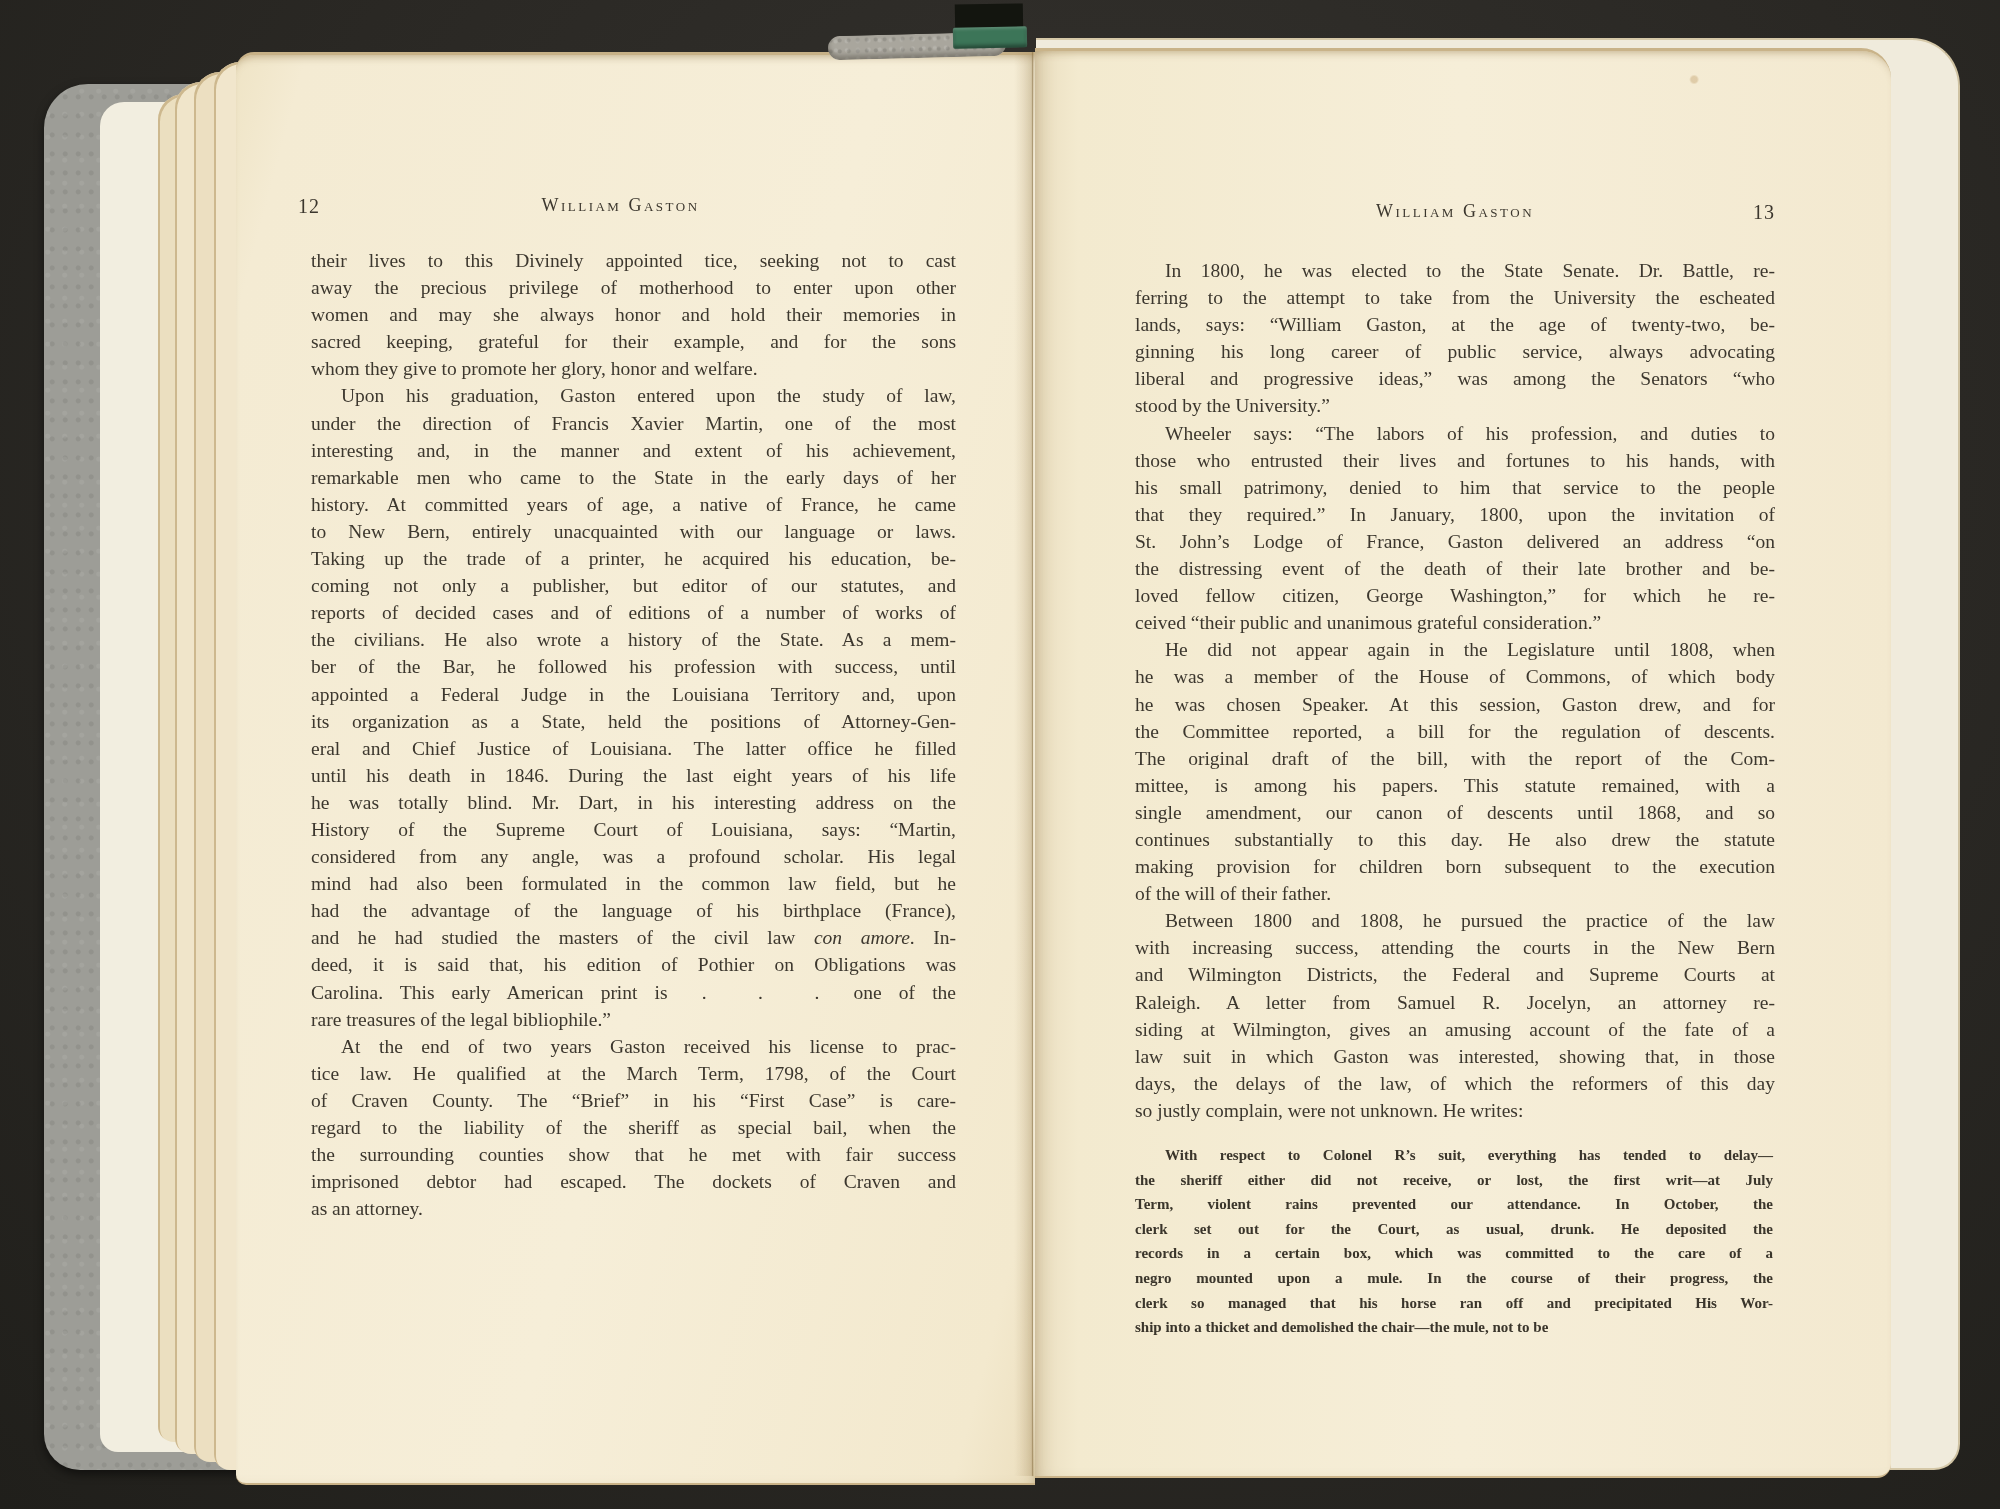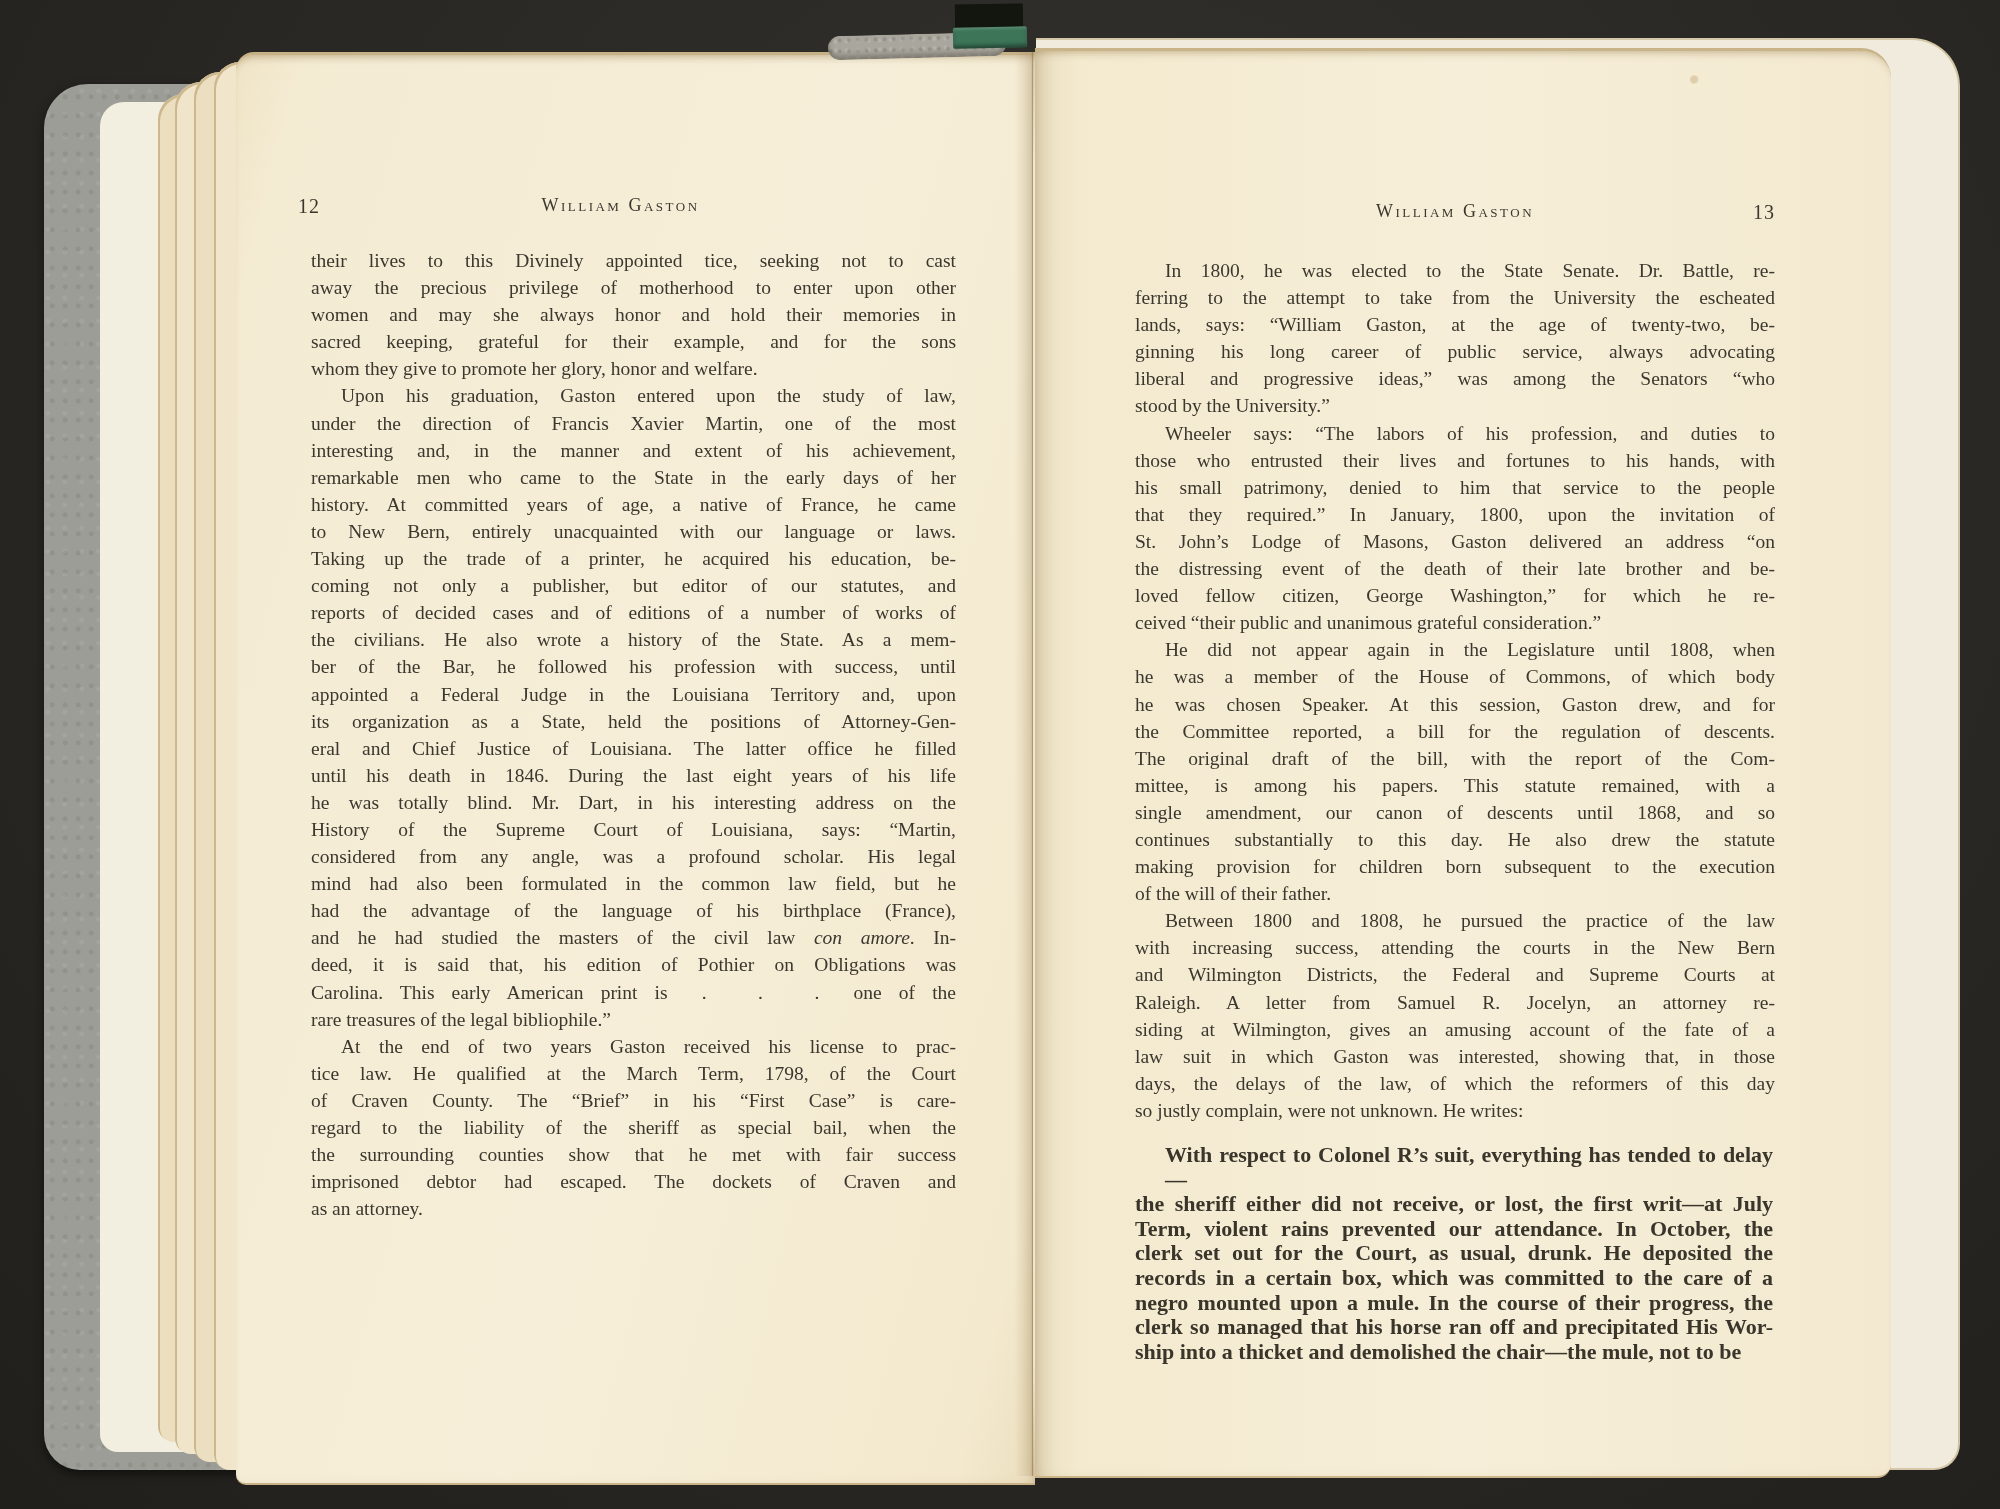--- a/index.html
+++ b/index.html
@@ -84,21 +84,21 @@
   .pagenum.pn-right{right:0;}
   .running-header{
     display:block;text-align:center;font-variant:small-caps;
     font-size:18px;letter-spacing:2.5px;color:#3c372e;
   }
   .text-block{position:absolute;font-size:19.5px;line-height:27.1px;}
   .page-left .text-block{left:75px;top:192px;width:645px;}
   .page-right .text-block{left:100px;top:206px;width:640px;}
   .quote-block{
     position:absolute;left:100px;top:1092px;width:638px;
-    font-size:22px;line-height:24.6px;font-weight:700;color:#3a352b;
+    font-size:15px;line-height:24.6px;font-weight:700;color:#3a352b;
   }
   .para{margin:0;}
   .tline{text-align:justify;text-align-last:justify;white-space:normal;hyphens:none;}
   .tline.first{padding-left:30px;}
   .tline.last{text-align-last:left;}
   .tline i{font-style:italic;}
 </style>
 </head>
 <body>
 
@@ -177,21 +177,21 @@
           <div class="tline"><span>lands, says:  “William Gaston, at the age of twenty-two, be-</span></div>
           <div class="tline"><span>ginning his long career of public service, always advocating</span></div>
           <div class="tline"><span>liberal and progressive ideas,” was among the Senators “who</span></div>
           <div class="tline last"><span>stood by the University.”</span></div>
         </div>
       <div class="para">
           <div class="tline first"><span>Wheeler says: “The labors of his profession, and duties to</span></div>
           <div class="tline"><span>those who entrusted their lives and fortunes to his hands, with</span></div>
           <div class="tline"><span>his small patrimony, denied to him that service to the people</span></div>
           <div class="tline"><span>that they required.”  In January, 1800, upon the invitation of</span></div>
-          <div class="tline"><span>St. John’s Lodge of Masons, Gaston delivered an address “on</span></div>
+          <div class="tline"><span>St. John’s Lodge of France, Gaston delivered an address “on</span></div>
           <div class="tline"><span>the distressing event of the death of their late brother and be-</span></div>
           <div class="tline"><span>loved fellow citizen, George Washington,” for which he re-</span></div>
           <div class="tline last"><span>ceived “their public and unanimous grateful consideration.”</span></div>
         </div>
       <div class="para">
           <div class="tline first"><span>He did not appear again in the Legislature until 1808, when</span></div>
           <div class="tline"><span>he was a member of the House of Commons, of which body</span></div>
           <div class="tline"><span>he was chosen Speaker.  At this session, Gaston drew, and for</span></div>
           <div class="tline"><span>the Committee reported, a bill for the regulation of descents.</span></div>
           <div class="tline"><span>The original draft of the bill, with the report of the Com-</span></div>

